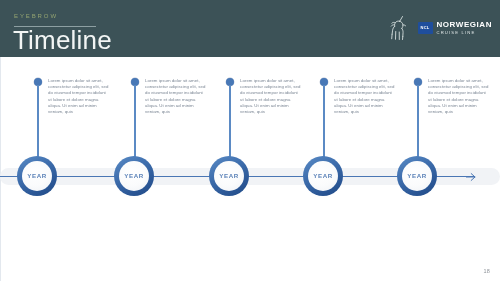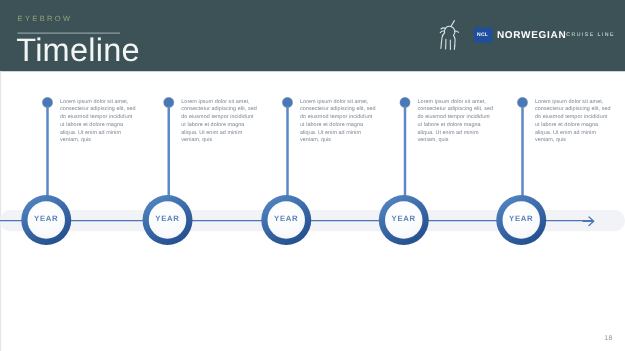--- a/index.html
+++ b/index.html
@@ -46,21 +46,21 @@
   .ncl-lockup{display:flex;align-items:center;gap:4px;}
   .ncl-badge{
     width:15px;height:12px;background:#1f4e9c;
     border-radius:1px;
     display:flex;align-items:center;justify-content:center;
   }
   .ncl-badge span{
     font-size:4px;font-weight:700;color:#fff;letter-spacing:.2px;
     line-height:1;
   }
-  .ncl-words{display:flex;flex-direction:row;line-height:1;}
+  .ncl-words{display:flex;flex-direction:column;line-height:1;}
   .ncl-line1{
     font-size:8px;font-weight:700;color:#ffffff;letter-spacing:.55px;
   }
   .ncl-line2{
     font-size:4.2px;font-weight:400;color:#dfe6e6;letter-spacing:1.15px;
     margin-top:1.5px;
   }
 
   
   .left-hairline{

